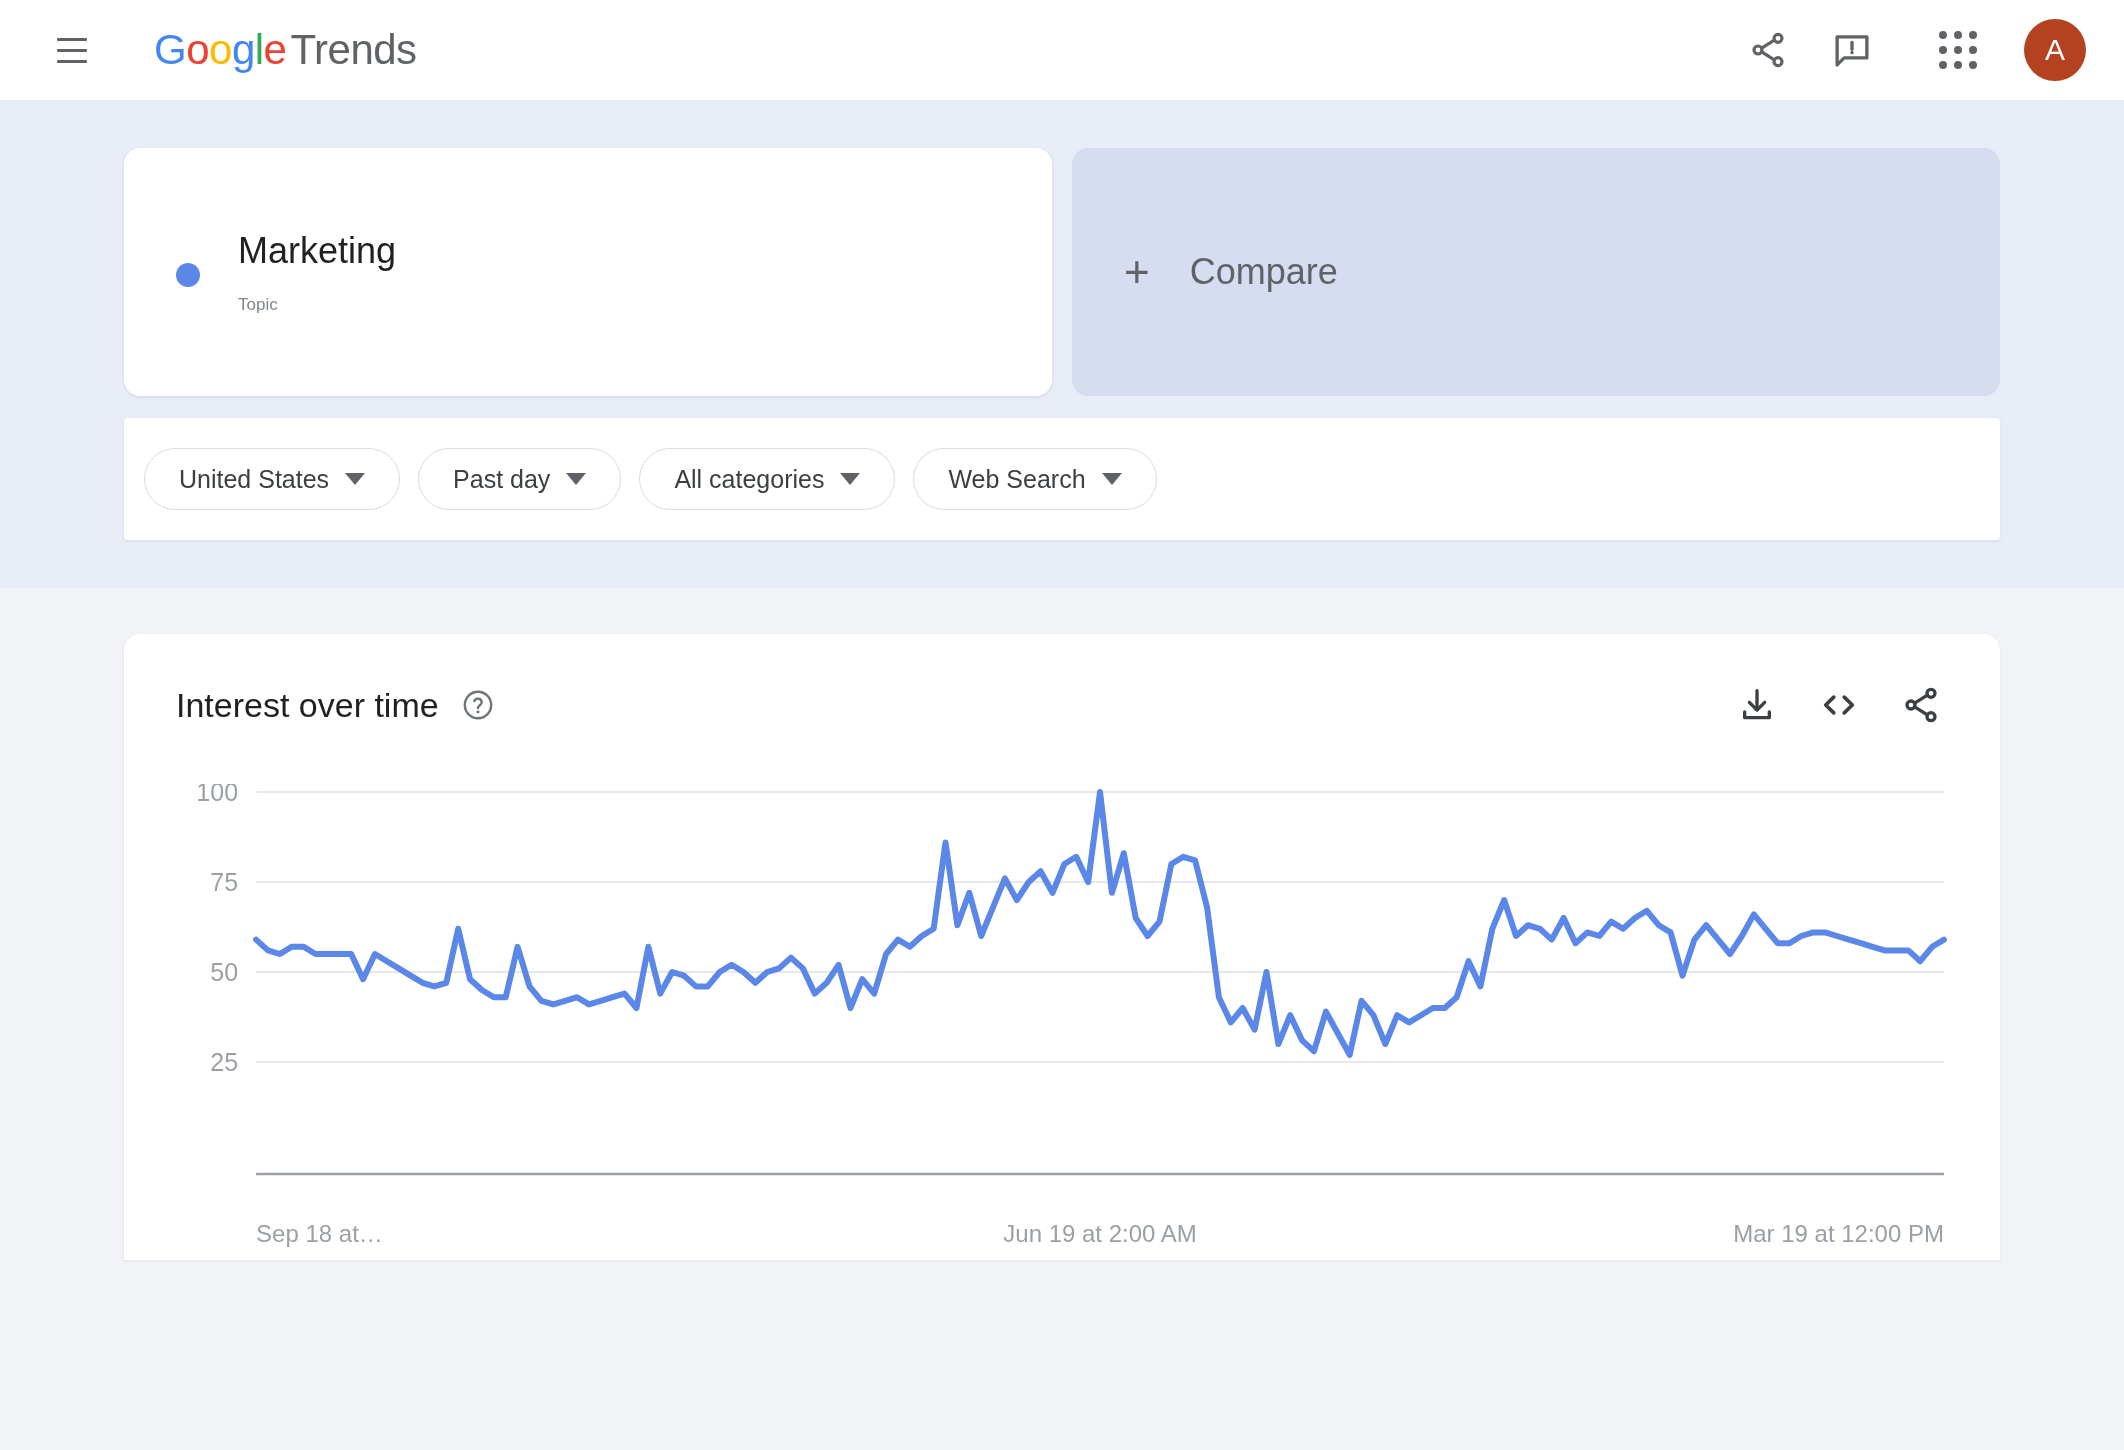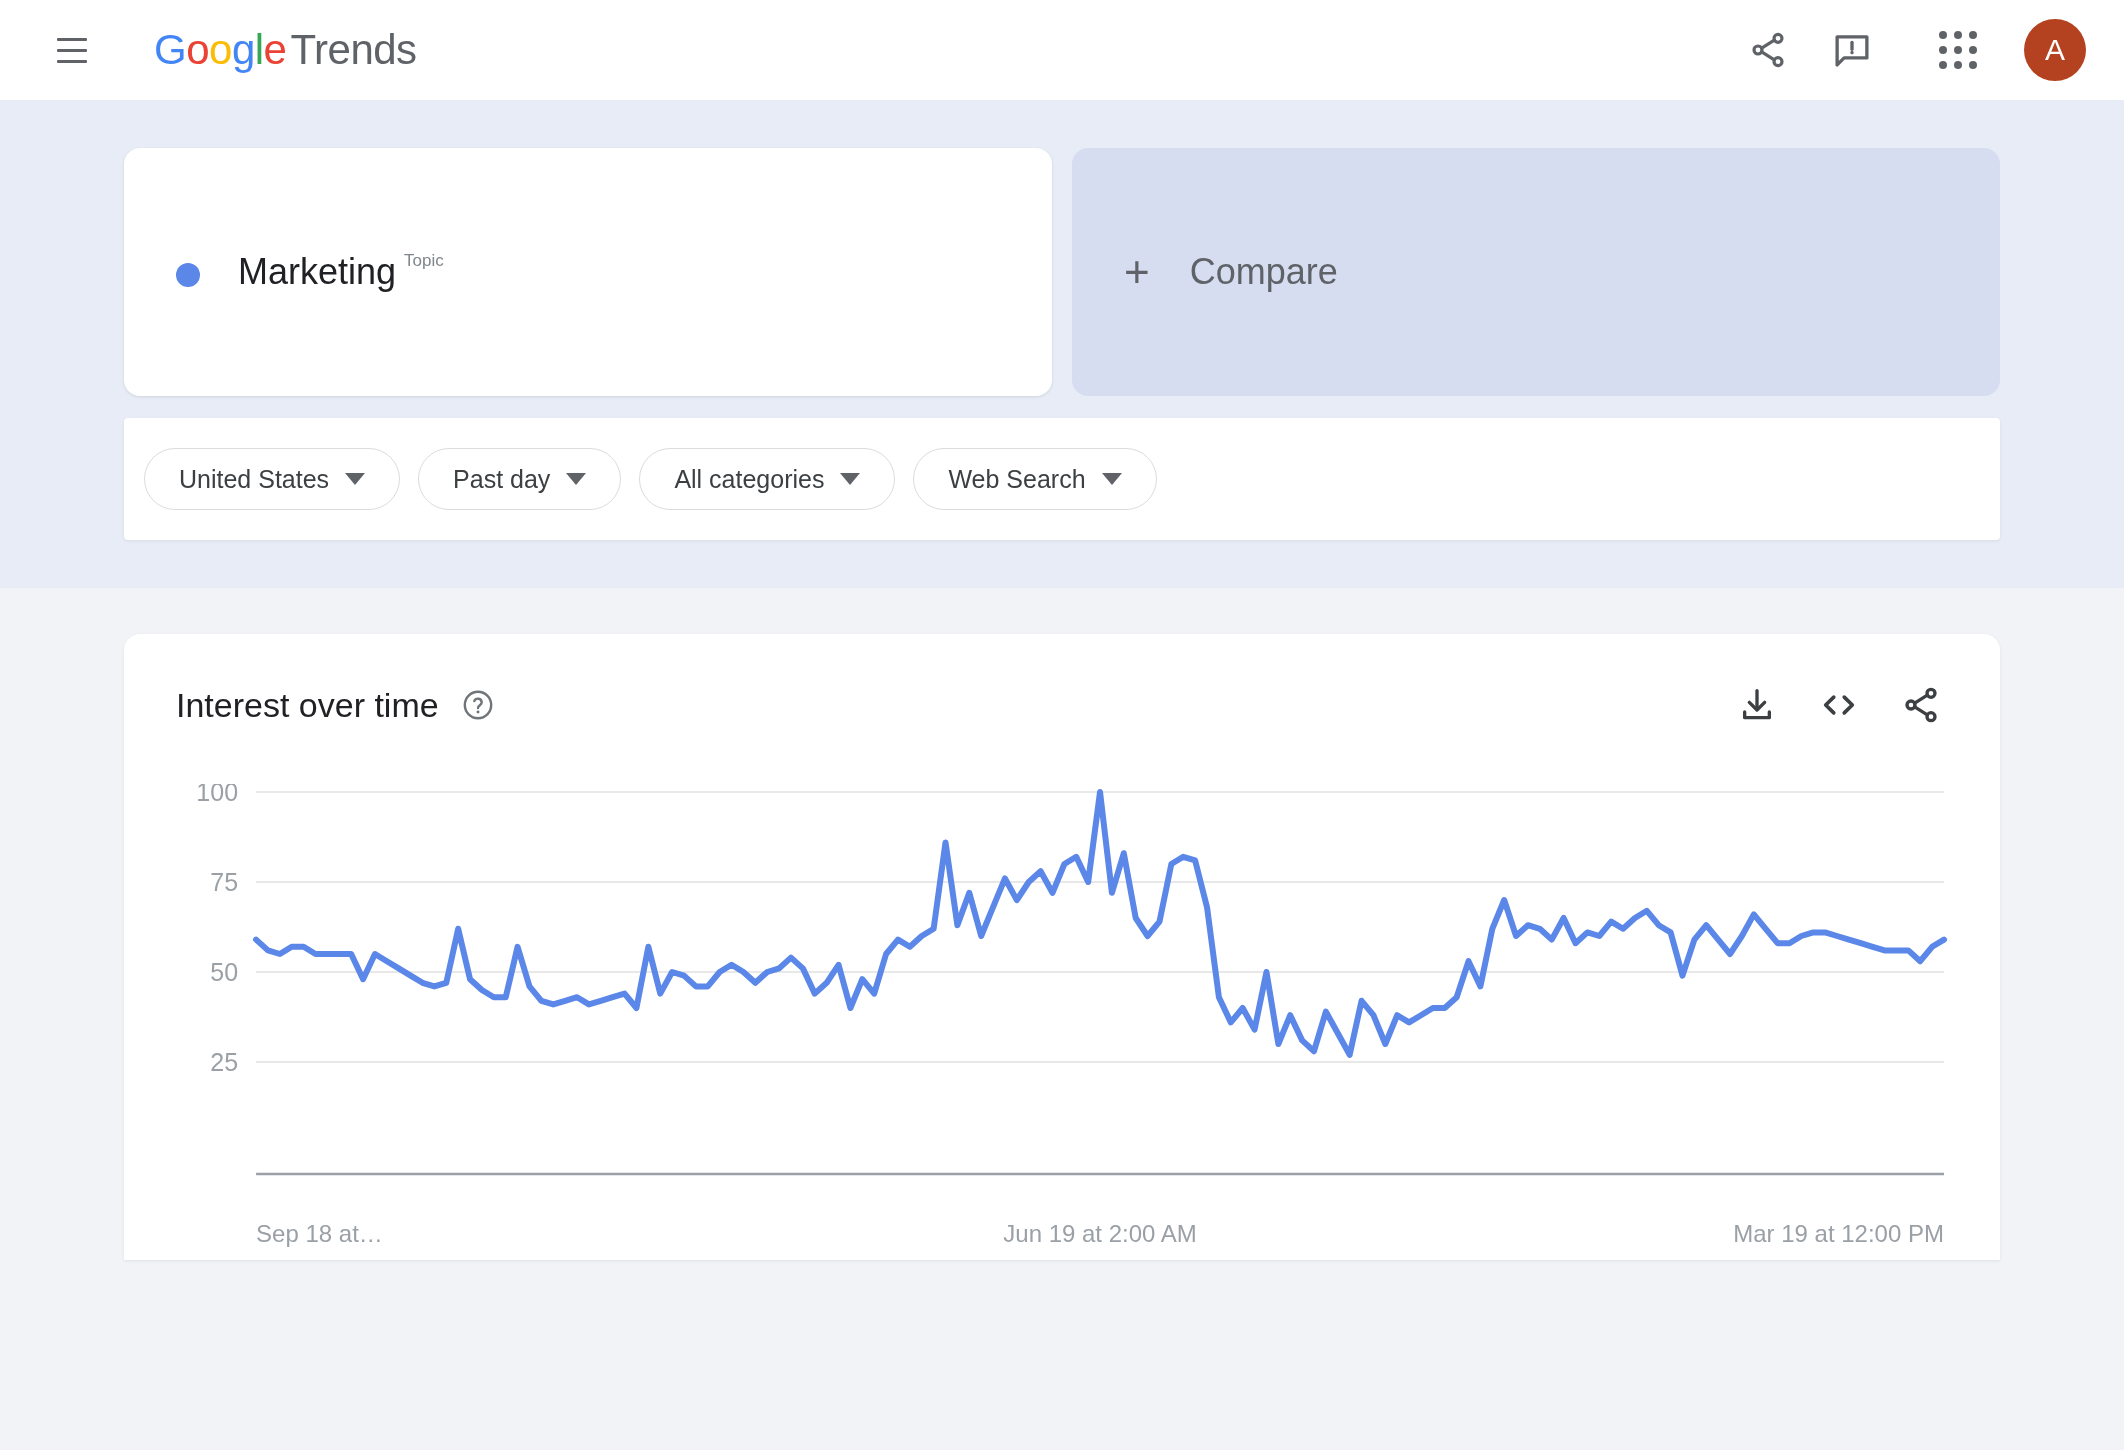--- a/index.html
+++ b/index.html
@@ -157,21 +157,21 @@
     cursor: pointer;
   }
   .term-dot {
     width: 24px; height: 24px;
     border-radius: 50%;
     background: #5b87e8;
     flex: 0 0 auto;
     margin-right: 38px;
     margin-top: 6px;
   }
-  .term-texts { display: flex; flex-direction: row; gap: 8px; }
+  .term-texts { display: flex; flex-direction: column; gap: 24px; }
   .term-title {
     font-size: 36px;
     color: #202124;
     line-height: 1.15;
   }
   .term-sub {
     font-size: 17px;
     color: #80868b;
     line-height: 1.15;
   }

